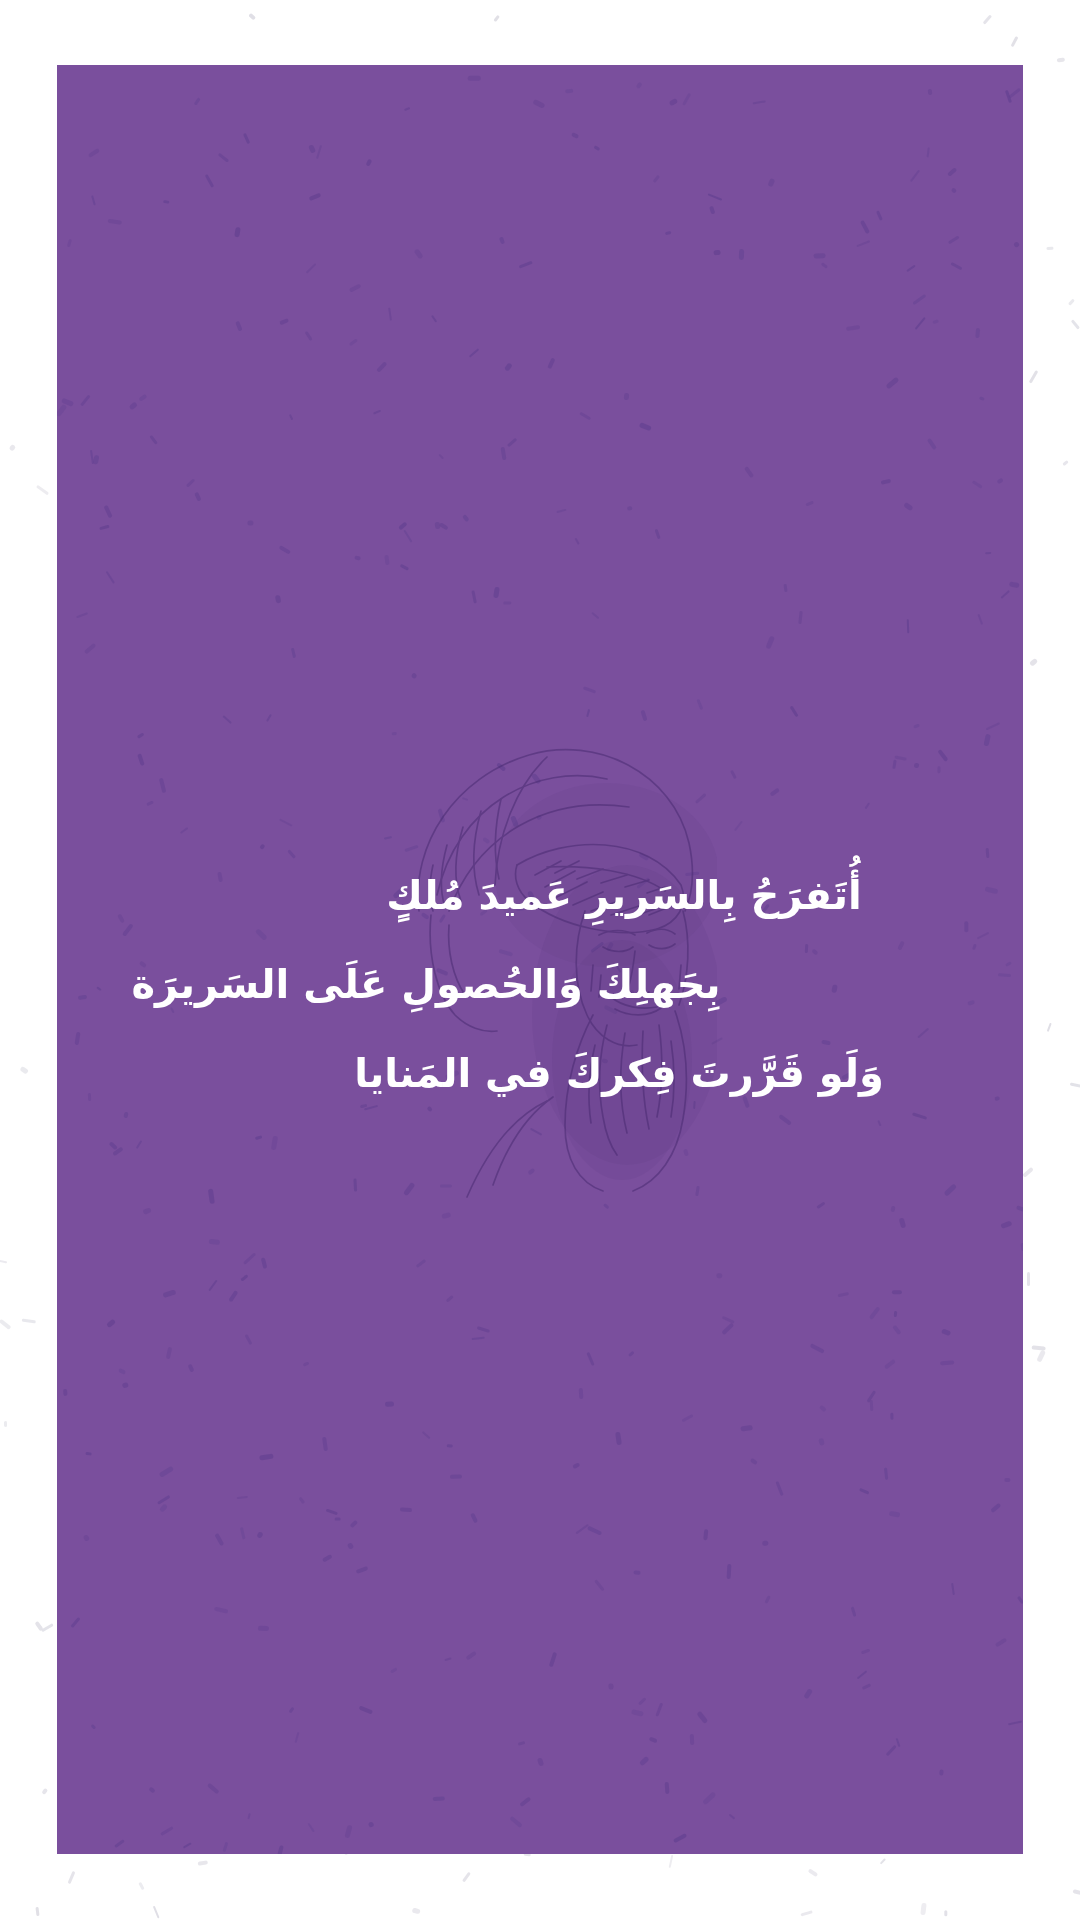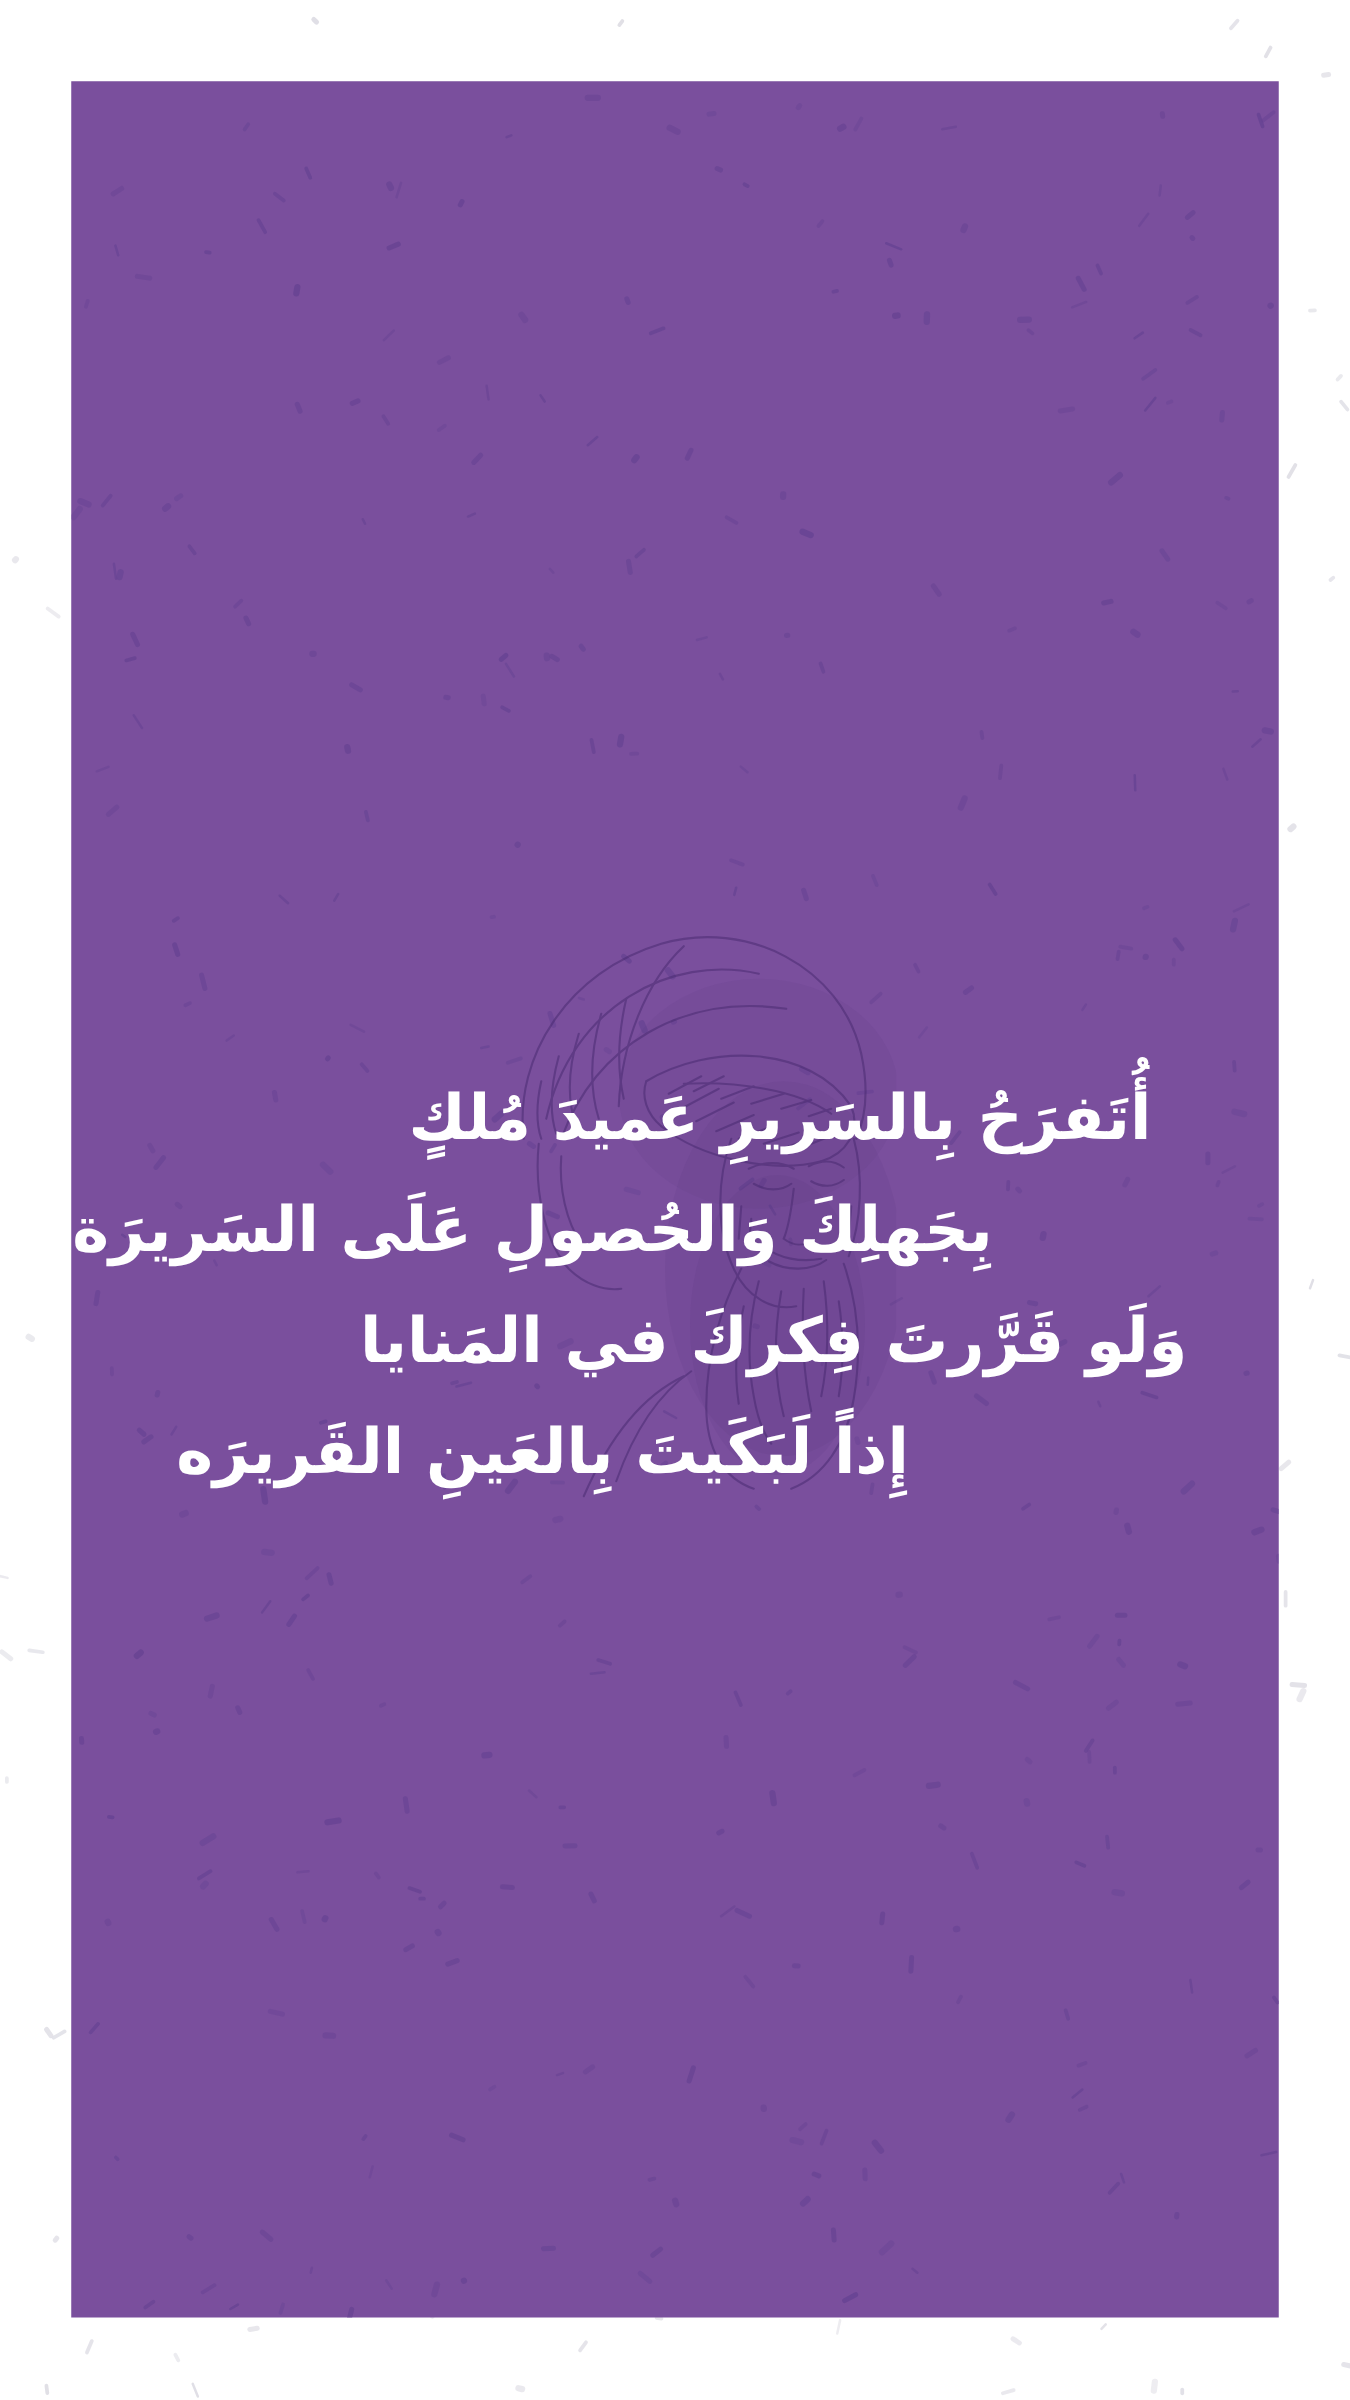--- a/index.html
+++ b/index.html
@@ -17,21 +17,21 @@
     z-index:2;overflow:hidden;
   }
   #card-speckles{position:absolute;inset:0;z-index:1;}
   .sketch{position:absolute;left:340px;top:650px;z-index:2;}
   .poem{position:absolute;inset:0;z-index:3;}
   .poem-line{
     position:absolute;
     transform:translate(-50%,-50%);
     white-space:nowrap;direction:rtl;unicode-bidi:embed;
     font-family:"DejaVu Sans",sans-serif;
-    font-weight:700;font-size:50px;line-height:1.5;
+    font-weight:700;font-size:40px;line-height:1.5;
   }
   .line1{left:567px;top:830px;}
   .line2{left:369px;top:919px;}
   .line3{left:562px;top:1008px;}
   .line4{left:377px;top:1097px;}
   .footer{
     position:absolute;left:0;right:0;top:1740px;z-index:3;
     text-align:center;
     font-family:"Liberation Sans","DejaVu Sans",sans-serif;
     font-weight:700;font-size:23px;letter-spacing:0.5px;
@@ -734,17 +734,16 @@
 
         <path d="M96,470 C110,430 130,400 156,382"></path>
         <path d="M70,482 C90,436 116,402 150,386"></path>
       </g>
     </svg>
 
     <div class="poem">
       <div class="poem-line line1" style="color: rgb(255, 255, 255);">أُتَفرَحُ بِالسَريرِ عَميدَ مُلكٍ</div>
       <div class="poem-line line2" style="color: rgb(255, 255, 255);">بِجَهلِكَ وَالحُصولِ عَلَى السَريرَة</div>
       <div class="poem-line line3" style="color: rgb(255, 255, 255);">وَلَو قَرَّرتَ فِكركَ في المَنايا</div>
-      <div class="poem-line line4" style="color: rgb(255, 255, 255);">إِذاً لَبَكَيتَ بِالعَينِ القَريرَه</div>
     </div>
 
   </div>
 </div>
 
 </body></html>

